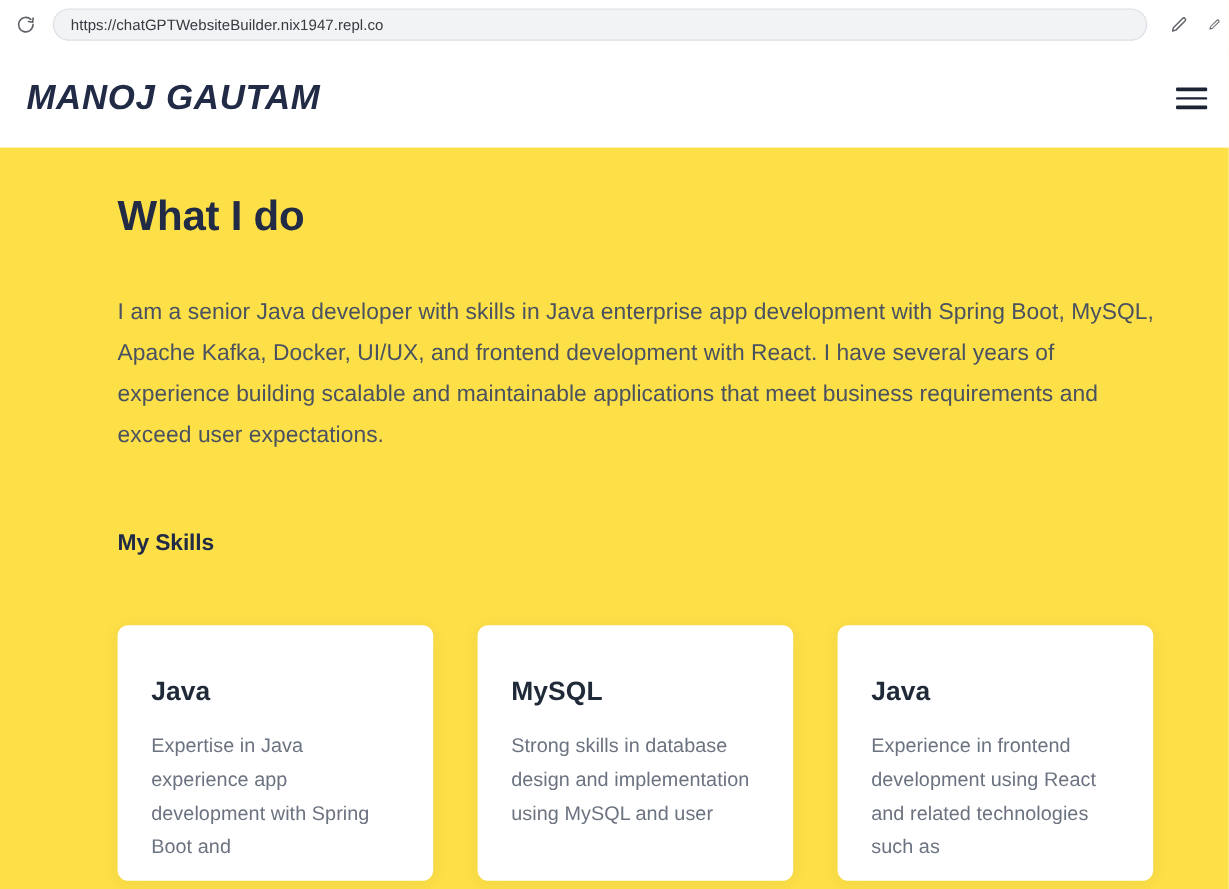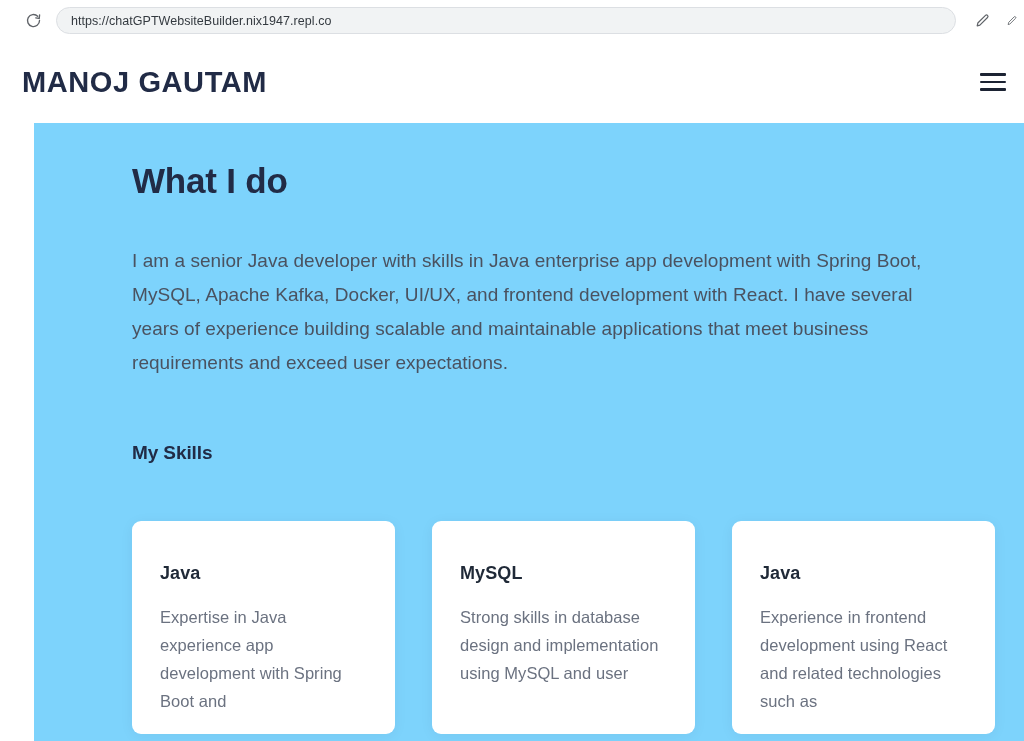--- a/index.html
+++ b/index.html
@@ -15,21 +15,21 @@
     background: #ffffff;
   }
 
   
   .browser-bar {
     position: relative;
     height: 41px;
     background: #ffffff;
     display: flex;
     align-items: center;
-    padding: 0 6px 0 20px;
+    padding: 0 6px 0 8px;
     gap: 10px;
   }
 
   .reload-btn {
     width: 26px;
     height: 26px;
     flex: 0 0 26px;
     display: flex;
     align-items: center;
     justify-content: center;
@@ -83,20 +83,21 @@
   }
 
   
   .site-header {
     height: 82px;
     background: #ffffff;
     display: flex;
     align-items: center;
     justify-content: space-between;
     padding: 0 14px 0 22px;
+    font-style: italic;
   }
 
   .brand {
     font-family: "Liberation Sans", sans-serif;
     font-size: 29px;
     font-weight: bold;
     letter-spacing: 0.6px;
     color: #212b46;
   }
 
@@ -113,25 +114,24 @@
   .hamburger span {
     display: block;
     height: 2.5px;
     width: 26px;
     background: #1c2333;
     border-radius: 1px;
   }
 
   
   .page {
-    background: #7dd3fc;
+    background: #fde047;
     height: 618px;
     padding: 0;
     overflow: hidden;
-    margin-left: 34px;
   }
 
   .container {
     max-width: 1024px;
     padding: 0 62px 0 98px;
   }
 
   .section-title {
     font-family: "Liberation Sans", sans-serif;
     font-weight: bold;
@@ -169,21 +169,21 @@
   .skill-card {
     background: #ffffff;
     border-radius: 9px;
     padding: 42px 28px 0 28px;
     min-height: 213px;
     box-shadow: 0 2px 14px rgba(25, 35, 60, 0.055);
   }
 
   .skill-name {
     font-family: "Liberation Sans", sans-serif;
-    font-size: 18px;
+    font-size: 22px;
     font-weight: bold;
     color: #1f2937;
     margin-bottom: 19px;
     letter-spacing: 0.1px;
   }
 
   .skill-desc {
     font-size: 16.5px;
     line-height: 28px;
     color: #6b7280;

